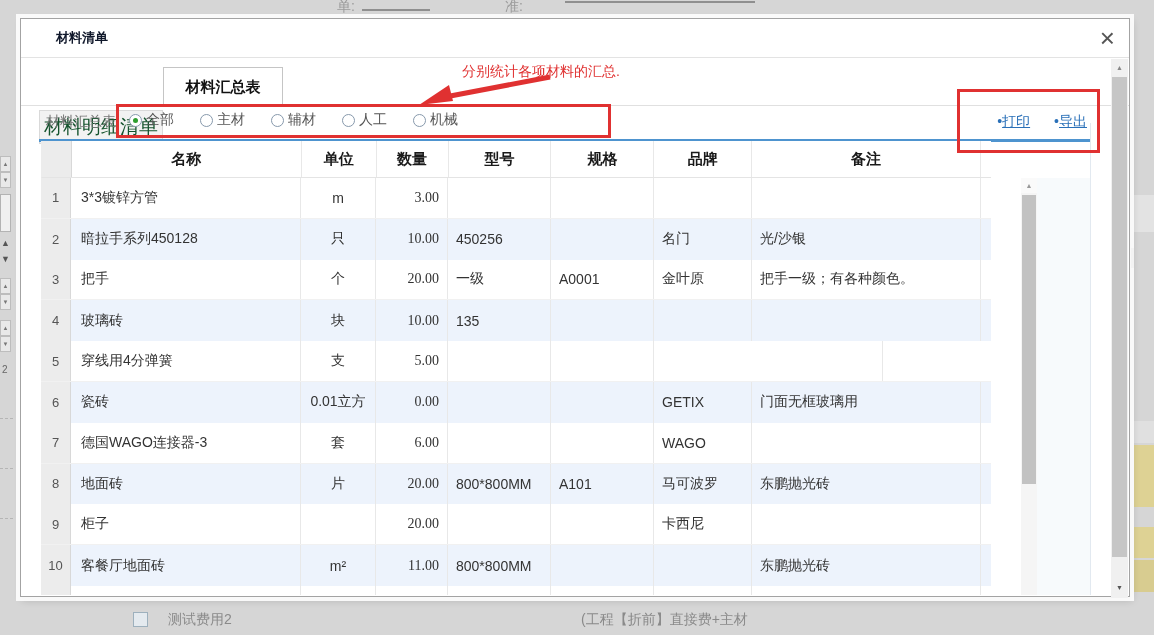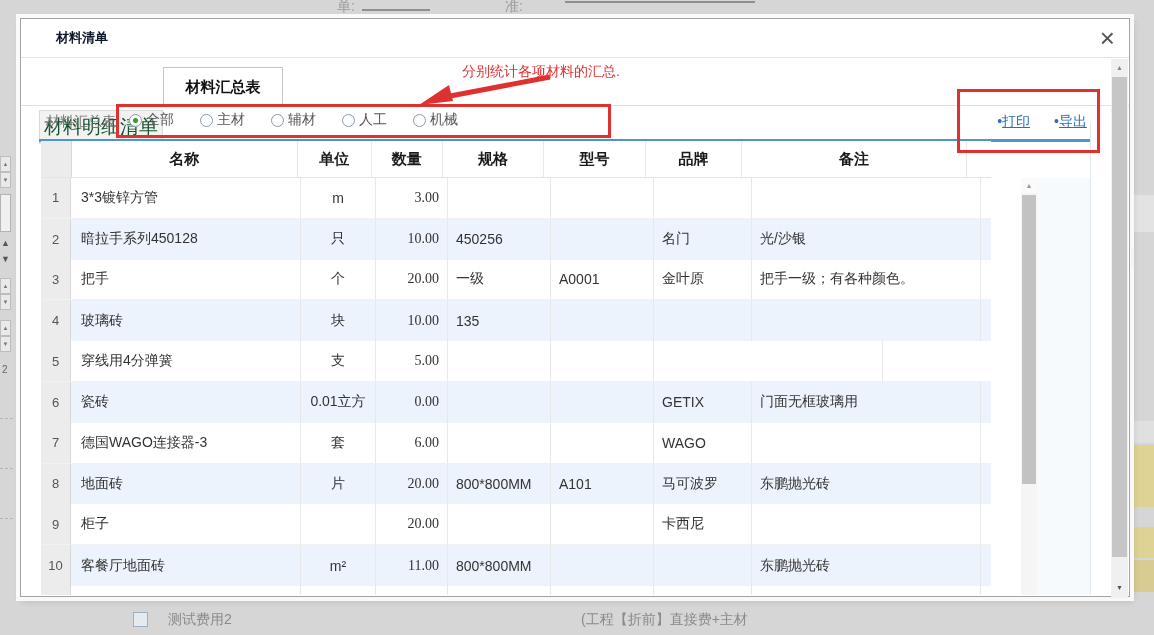--- a/index.html
+++ b/index.html
@@ -55,21 +55,21 @@
   .c-num { width:30px; justify-content:center; background:#ececec; color:#555; font-size:13px; border-right:1px solid #d8d8d8; }
   .c-name { width:230px; padding-left:10px; }
   .c-unit { width:75px; justify-content:center; }
   .c-qty { width:72px; justify-content:flex-end; padding-right:8px;font-family:Liberation Serif, serif; }
   .c-spec { width:103px; padding-left:8px; }
   .c-model { width:103px; padding-left:8px; }
   .c-brand { width:98px; padding-left:8px; }
   .c-remark { width:229px; padding-left:8px; }
   .c-tail { width:10px; border-right:none; }
   #header-row { display:flex; height:37px; background:#fff; border-bottom:1px solid #e4e4e4; border-left:1px solid #ececec; }
-  #header-row .cell { font-size:15px; font-weight:bold; color:#1a1a1a; justify-content:center; padding:12px; }
+  #header-row .cell { font-size:15px; font-weight:bold; color:#1a1a1a; justify-content:center; padding:4px; }
   #row-partial { height:9px; border-bottom:none; }
 
   
   #right-gutter { position:absolute; left:1016px; top:159px; width:53px; height:417px; background:#f7fafc; }
   #content-right-line { position:absolute; left:1069px; top:104px; width:1px; height:472px; background:#e2e9f0; }
 
   #table-scrollbar { position:absolute; left:1000px; top:159px; width:16px; height:417px; background:#f5f5f5; }
   #table-scrollbar .sb-up { position:absolute; top:0; left:0; width:16px; height:15px; text-align:center; font-size:7px; color:#999; line-height:15px; background:#fafafa; }
   #table-sb-thumb { position:absolute; left:1px; top:17px; width:14px; height:289px; background:#c2c2c2; }
 
@@ -172,22 +172,22 @@
 
     <div id="right-gutter"></div>
     <div id="content-right-line"></div>
 
     <div id="grid">
       <div id="header-row">
         <div class="cell c-num"></div>
         <div class="cell c-name">名称</div>
         <div class="cell c-unit">单位</div>
         <div class="cell c-qty">数量</div>
+        <div class="cell c-model">型号</div>
         <div class="cell c-spec">规格</div>
-        <div class="cell c-model">型号</div>
         <div class="cell c-brand">品牌</div>
         <div class="cell c-remark">备注</div>
         <div class="cell c-tail"></div>
       </div>
       <div id="table-body">
           <div class="trow">
     <div class="cell c-num">1</div>
     <div class="cell c-name">3*3镀锌方管</div>
     <div class="cell c-unit">m</div>
     <div class="cell c-qty">3.00</div>

